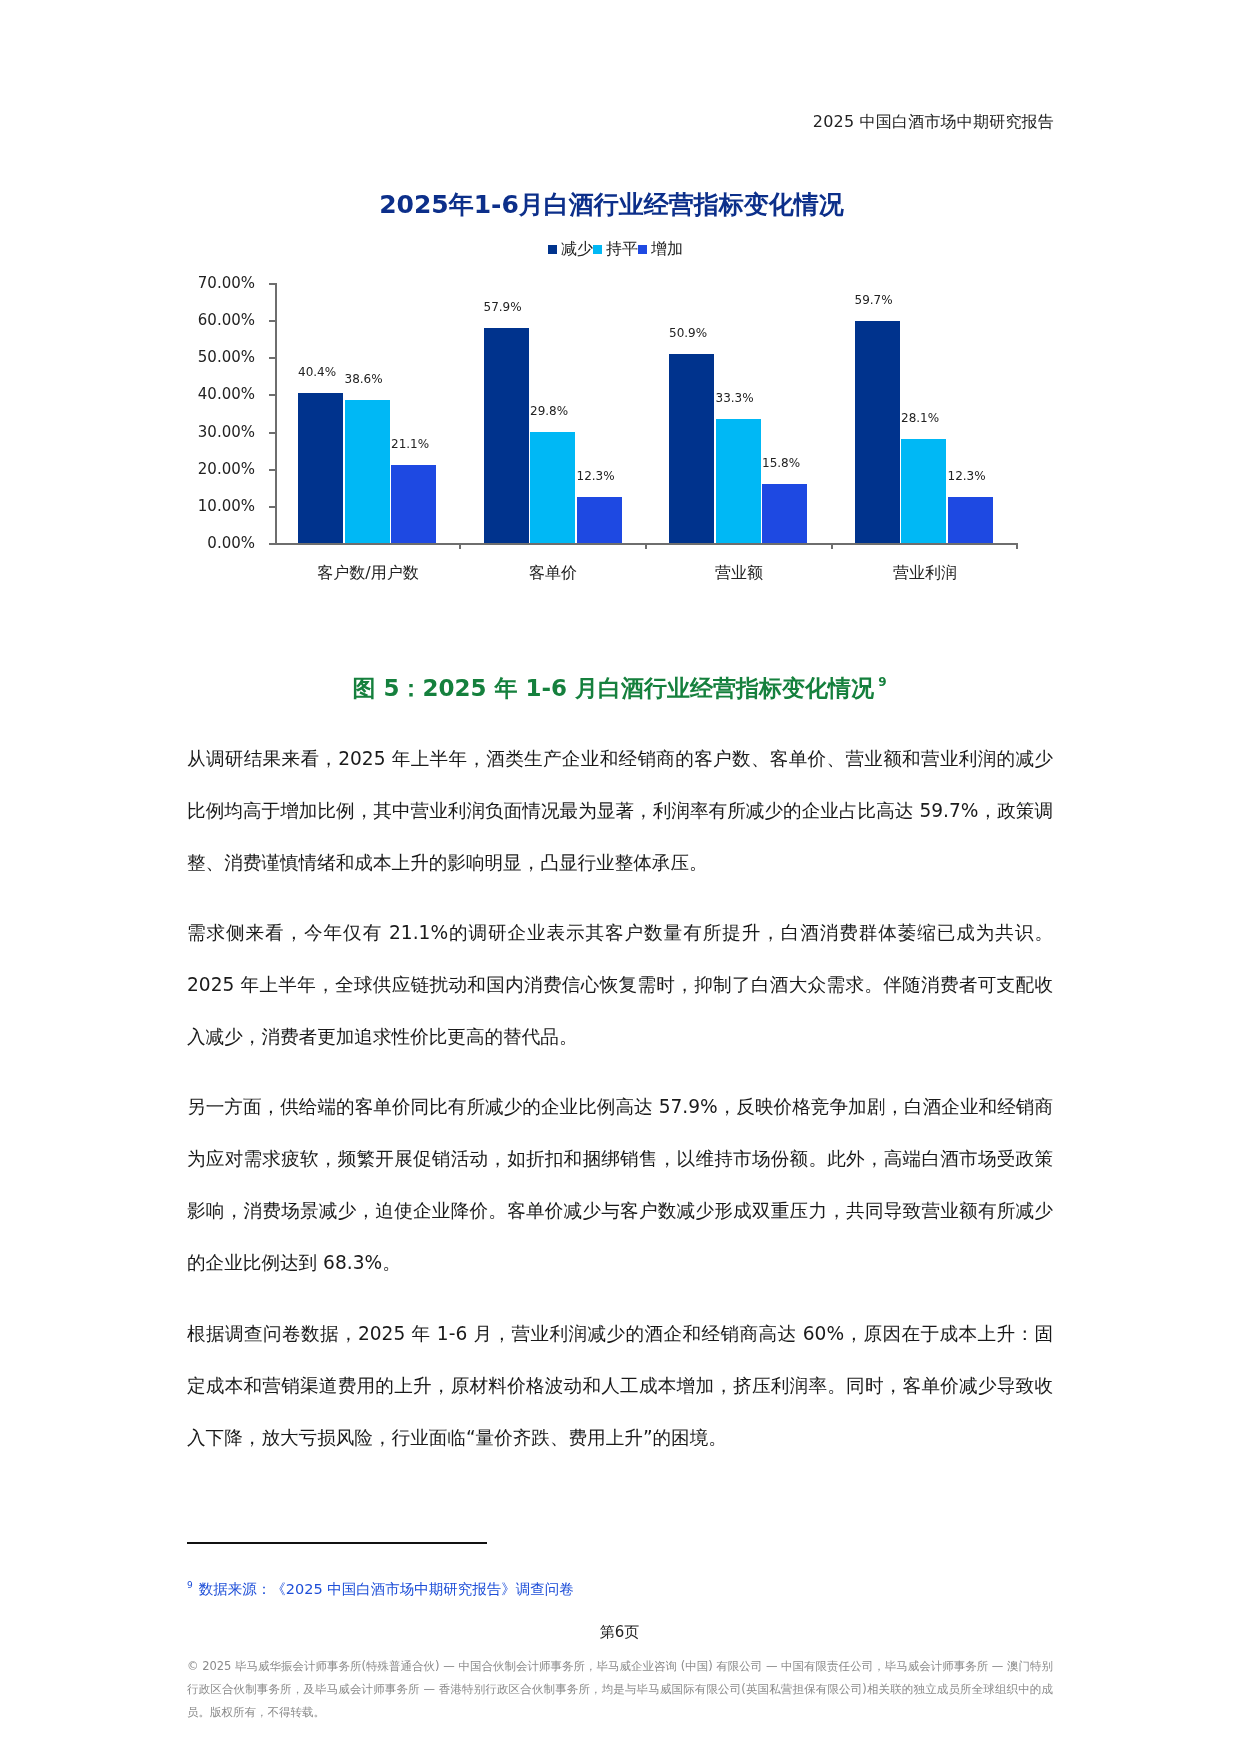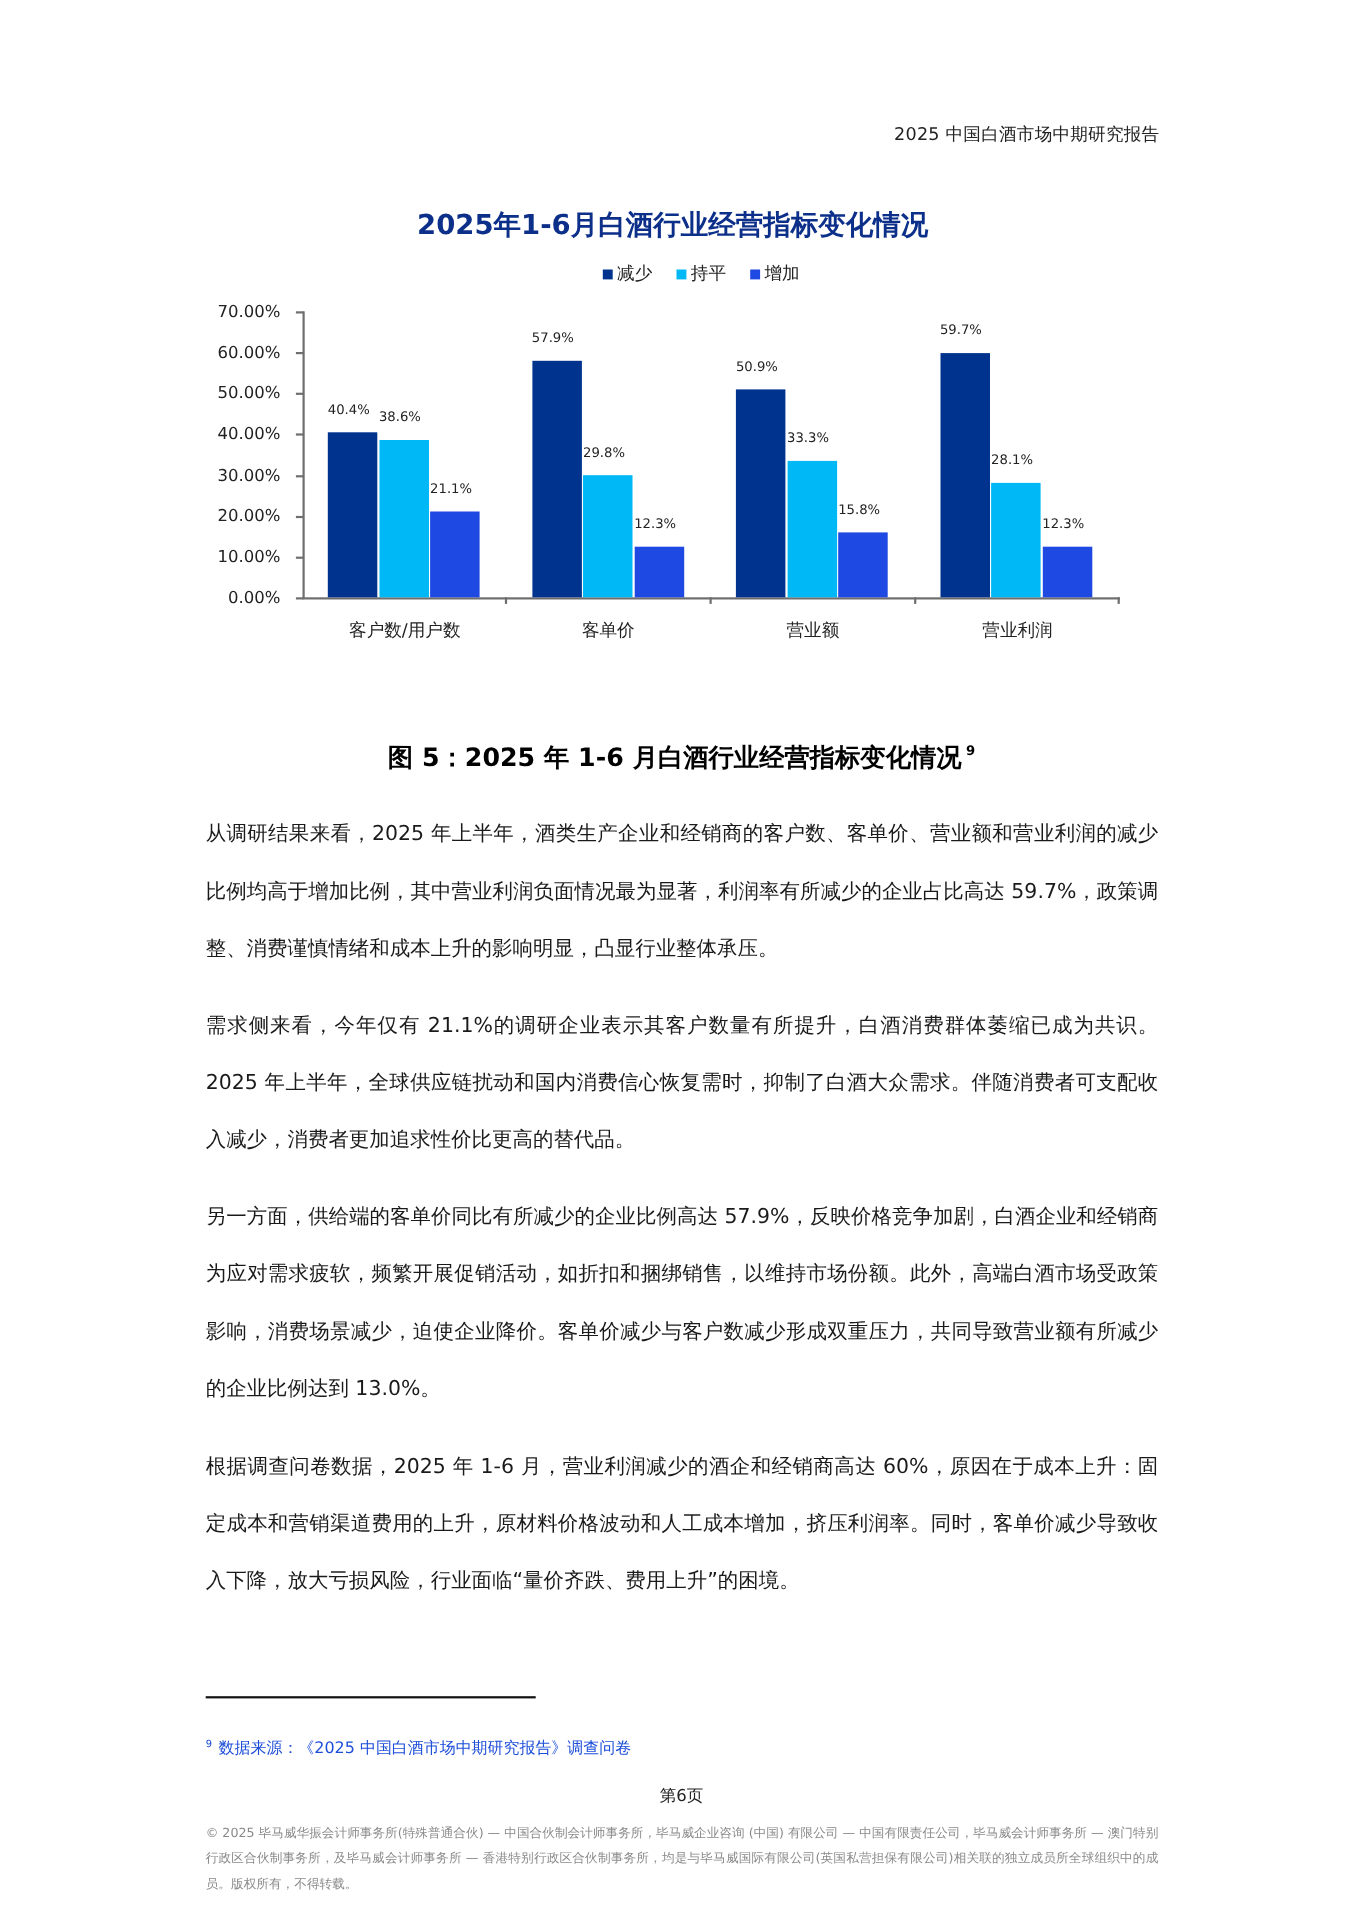--- a/index.html
+++ b/index.html
@@ -13,21 +13,21 @@
 
   .chart-title {
     position: absolute; top: 188px; left: 0; width: 1239px; text-align: center;
     font-size: 25px; font-weight: bold; color: #0c2f8a;
     padding-left: 0;
   }
   .chart-title span { display: inline-block; margin-left: -16px; }
 
   .legend {
     position: absolute; top: 239px; left: 548px;
-    display: flex; gap: 22px; font-size: 16px; color: #222; align-items: center;
+    display: flex; font-size: 16px; color: #222; align-items: center;
   }
   .legend-item { display: flex; align-items: center; gap: 4px; }
   .legend-swatch { width: 9px; height: 9px; display: inline-block; }
 
   .plot { position: absolute; left: 0; top: 0; width: 1239px; height: 600px; }
   .y-tick-label {
     position: absolute; width: 80px; text-align: right; left: 175px;
     font-size: 15px; color: #222; transform: translateY(-50%);
   }
   .y-axis { position: absolute; left: 275px; top: 283px; width: 1.5px; height: 261px; background: #6e6e6e; }
@@ -39,21 +39,21 @@
   .bar-label {
     position: absolute; font-size: 12px; color: #222; white-space: nowrap;
   }
   .cat-label {
     position: absolute; top: 563px; width: 186px; text-align: center;
     font-size: 16px; color: #222;
   }
 
   .figure-caption {
     position: absolute; top: 673px; left: 0; width: 1239px; text-align: center;
-    font-size: 23px; font-weight: bold; color: #000000;
+    font-size: 23px; font-weight: bold; color: #15803d;
   }
   .figure-caption sup { font-size: 12px; vertical-align: 10px; margin-left: 4px; }
 
   .body-text {
     position: absolute; left: 187px; width: 866px;
     font-size: 18.6px; line-height: 52px; color: #1a1a1a;
     text-align: justify; text-justify: inter-ideograph;
   }
 
   .footnote-rule { position: absolute; left: 187px; top: 1542px; width: 300px; height: 2px; background: #111; }
@@ -143,21 +143,21 @@
     <div class="bar" style="left: 901px; top: 438.629px; height: 104.371px; background: rgb(0, 184, 245);"></div>
     <div class="bar-label" style="left: 901px; top: 410.629px;">28.1%</div>
     <div class="bar" style="left: 947.5px; top: 497.314px; height: 45.6857px; background: rgb(30, 73, 226);"></div>
     <div class="bar-label" style="left: 947.5px; top: 469.314px;">12.3%</div>
   </div>
 
 <div class="figure-caption"><span>图 5：2025 年 1-6 月白酒行业经营指标变化情况</span><sup>9</sup></div>
 
 <p class="body-text" style="top:733px">从调研结果来看，2025 年上半年，酒类生产企业和经销商的客户数、客单价、营业额和营业利润的减少比例均高于增加比例，其中营业利润负面情况最为显著，利润率有所减少的企业占比高达 59.7%，政策调整、消费谨慎情绪和成本上升的影响明显，凸显行业整体承压。</p>
 <p class="body-text" style="top:907px">需求侧来看，今年仅有 21.1%的调研企业表示其客户数量有所提升，白酒消费群体萎缩已成为共识。2025 年上半年，全球供应链扰动和国内消费信心恢复需时，抑制了白酒大众需求。伴随消费者可支配收入减少，消费者更加追求性价比更高的替代品。</p>
-<p class="body-text" style="top:1081px">另一方面，供给端的客单价同比有所减少的企业比例高达 57.9%，反映价格竞争加剧，白酒企业和经销商为应对需求疲软，频繁开展促销活动，如折扣和捆绑销售，以维持市场份额。此外，高端白酒市场受政策影响，消费场景减少，迫使企业降价。客单价减少与客户数减少形成双重压力，共同导致营业额有所减少的企业比例达到 13.0%。</p>
+<p class="body-text" style="top:1081px">另一方面，供给端的客单价同比有所减少的企业比例高达 57.9%，反映价格竞争加剧，白酒企业和经销商为应对需求疲软，频繁开展促销活动，如折扣和捆绑销售，以维持市场份额。此外，高端白酒市场受政策影响，消费场景减少，迫使企业降价。客单价减少与客户数减少形成双重压力，共同导致营业额有所减少的企业比例达到 68.3%。</p>
 <p class="body-text" style="top:1308px">根据调查问卷数据，2025 年 1-6 月，营业利润减少的酒企和经销商高达 60%，原因在于成本上升：固定成本和营销渠道费用的上升，原材料价格波动和人工成本增加，挤压利润率。同时，客单价减少导致收入下降，放大亏损风险，行业面临“量价齐跌、费用上升”的困境。</p>
 
 <div class="footnote-rule"></div>
 <div class="footnote"><sup>9</sup><span>数据来源：《2025 中国白酒市场中期研究报告》调查问卷</span></div>
 
 <div class="page-number">第6页</div>
 
 <div class="copyright">© 2025 毕马威华振会计师事务所(特殊普通合伙) — 中国合伙制会计师事务所，毕马威企业咨询 (中国) 有限公司 — 中国有限责任公司，毕马威会计师事务所 — 澳门特别行政区合伙制事务所，及毕马威会计师事务所 — 香港特别行政区合伙制事务所，均是与毕马威国际有限公司(英国私营担保有限公司)相关联的独立成员所全球组织中的成员。版权所有，不得转载。</div>
 
 </body></html>

